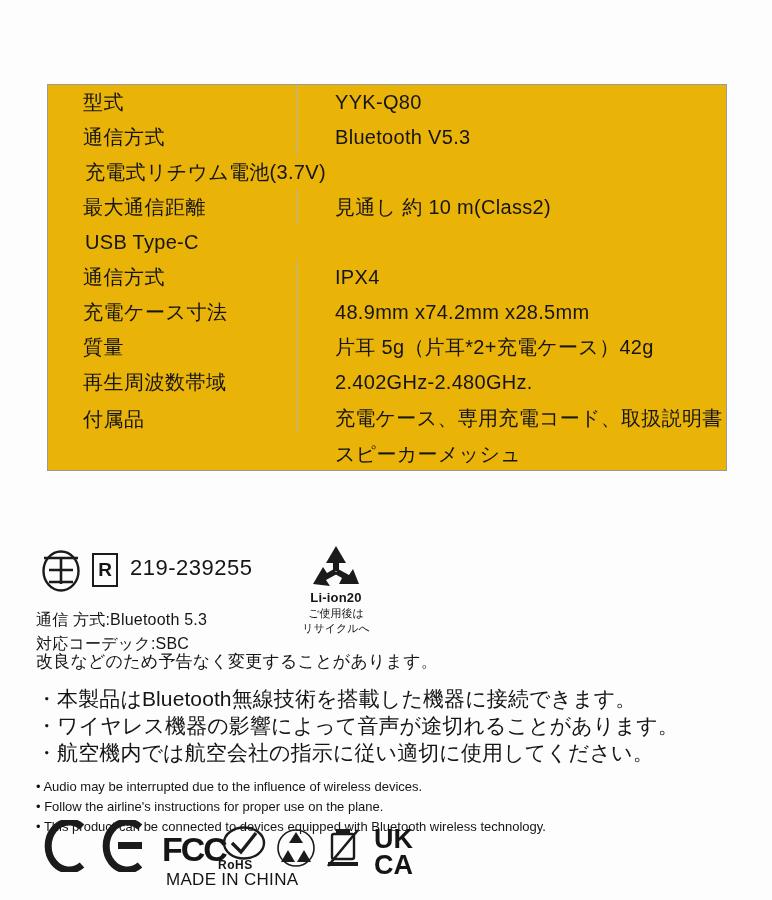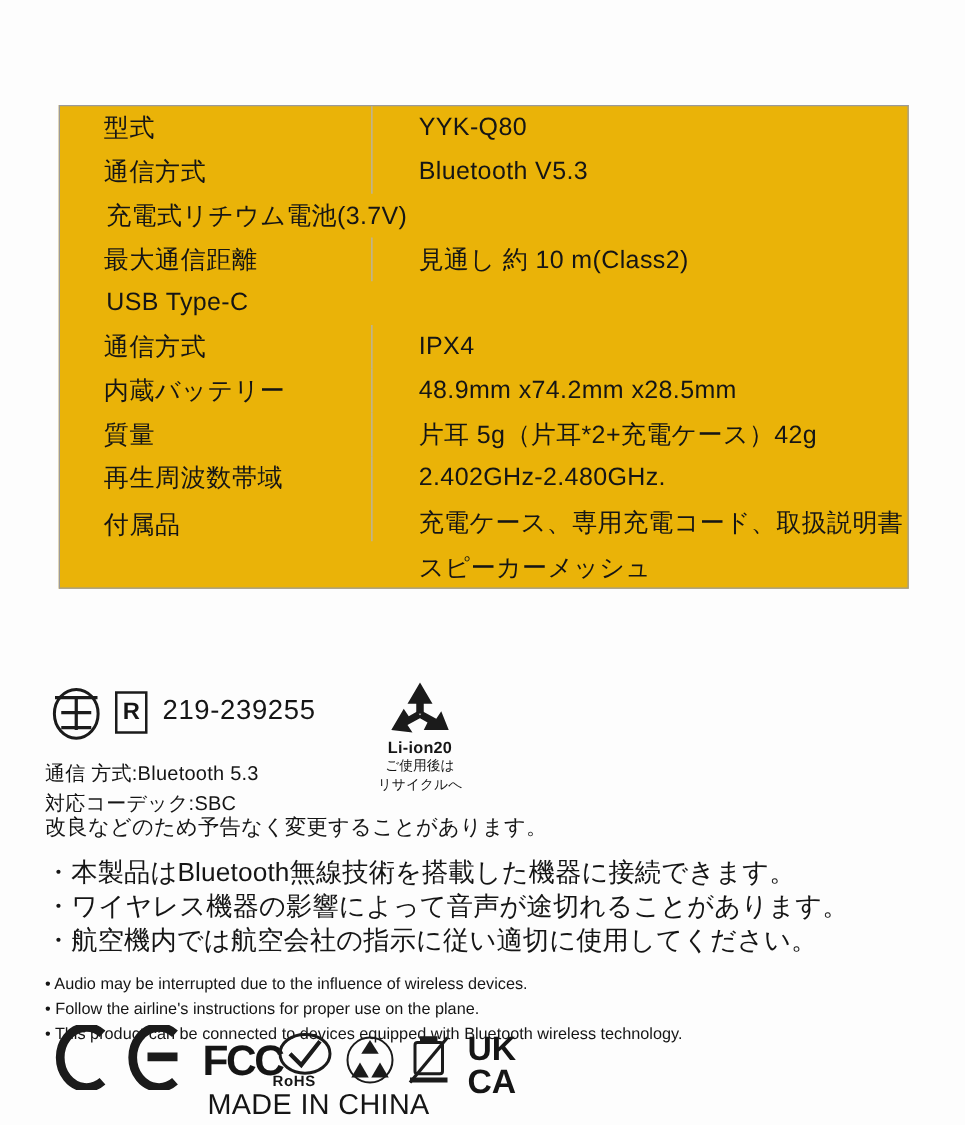--- a/index.html
+++ b/index.html
@@ -172,21 +172,21 @@
     width: 700px;
     height: 70px;
   }
   .ce-logo { position: absolute; left: 2px; top: 2px; }
   .fcc-logo { position: absolute; left: 126px; top: 12px; font-size: 34px; font-weight: 700; letter-spacing: -2px; }
   .rohs-logo { position: absolute; left: 186px; top: 8px; }
   .rohs-text { position: absolute; left: 182px; top: 40px; font-size: 12px; font-weight: 700; letter-spacing: 0.5px; }
   .tri-logo { position: absolute; left: 240px; top: 10px; }
   .weee-logo { position: absolute; left: 286px; top: 8px; }
   .ukca-logo { position: absolute; left: 338px; top: 8px; font-size: 27px; font-weight: 600; line-height: 26px; }
-  .made-in { position: absolute; left: 130px; top: 52px; font-size: 23px; letter-spacing: 0.3px; }
+  .made-in { position: absolute; left: 130px; top: 52px; font-size: 17px; letter-spacing: 0.3px; }
 
   svg { display: block; }
 </style>
 </head>
 <body>
 
 <div class="page">
 
   <div class="spec-table">
 
@@ -224,21 +224,21 @@
     </div>
 
     <div class="spec-row">
       <div class="spec-label">通信方式</div>
       <div class="spec-value">
         <span>IPX4</span>
       </div>
     </div>
 
     <div class="spec-row">
-      <div class="spec-label">内蔵バッテリー</div>
+      <div class="spec-label">充電ケース寸法</div>
       <div class="spec-value">
         <span>48.9mm x74.2mm x28.5mm</span>
       </div>
     </div>
 
     <div class="spec-row">
       <div class="spec-label">質量</div>
       <div class="spec-value">
         <span>片耳 5g（片耳*2+充電ケース）42g</span>
       </div>

